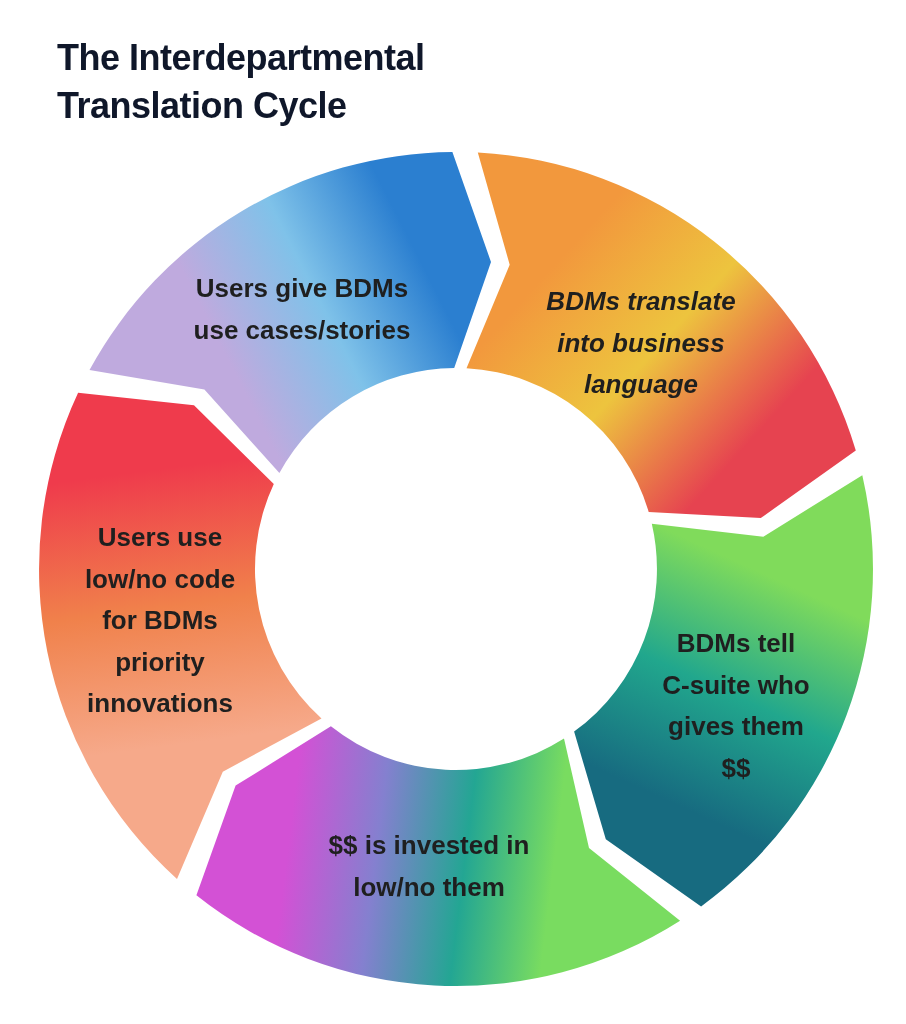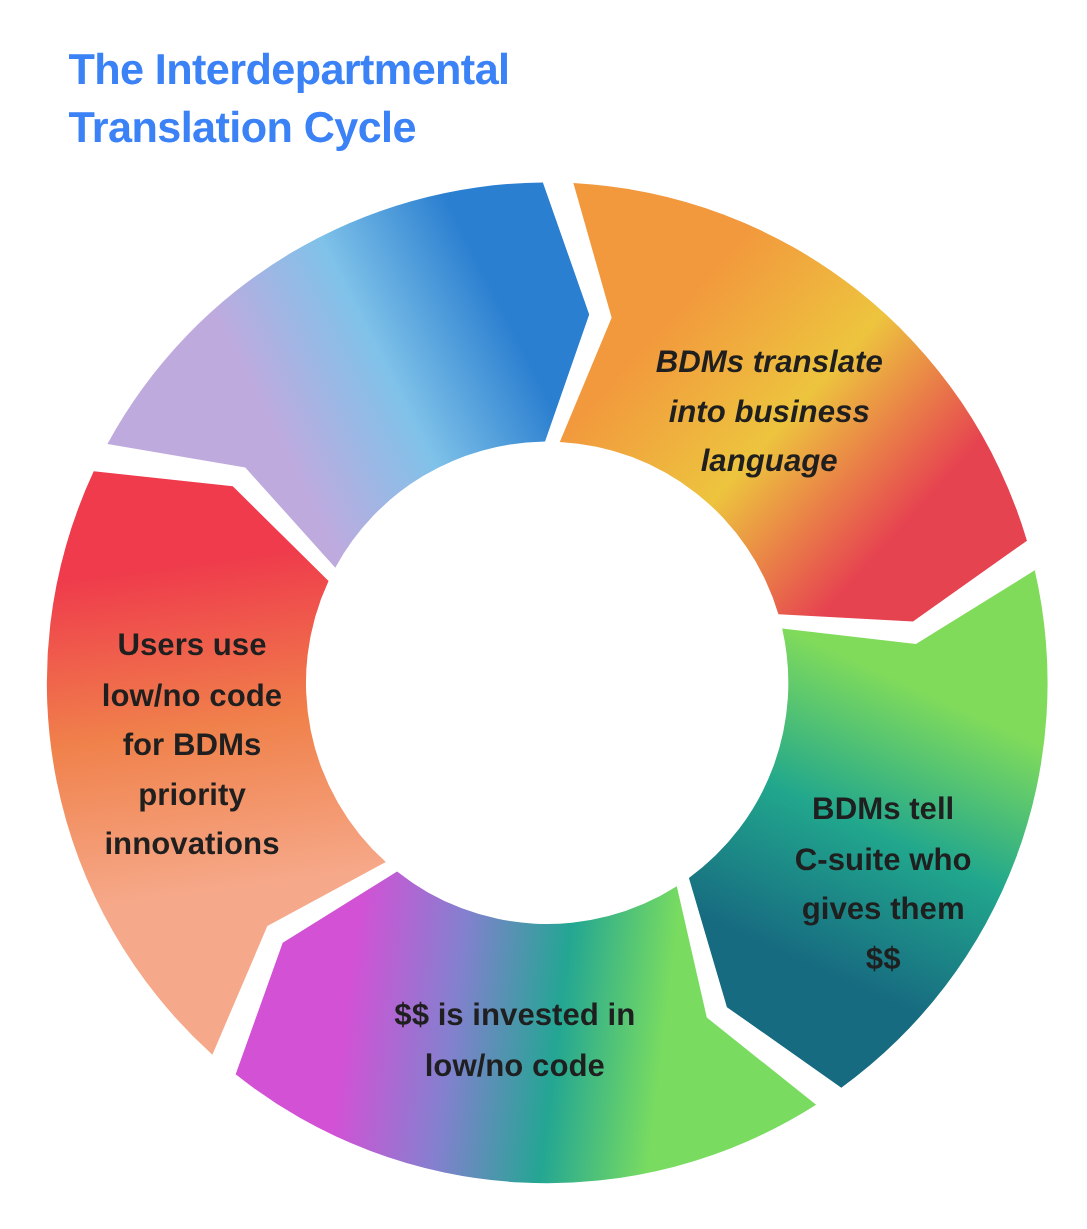--- a/index.html
+++ b/index.html
@@ -2,21 +2,21 @@
 <html><head>
 <meta charset="utf-8">
 <style>
   html,body{margin:0;padding:0;background:#ffffff;}
   .stage{
     position:relative;width:906px;height:1024px;background:#ffffff;overflow:hidden;
     font-family:"Liberation Sans",sans-serif;
   }
   .title{
     position:absolute;left:57px;top:34px;margin:0;
-    font-size:36px;line-height:1.33;font-weight:bold;color:#3b82f6;
+    font-size:36px;line-height:1.33;font-weight:bold;color:#0f172a;
     white-space:pre-line;letter-spacing:-0.5px;
   }
   .cycle-svg{position:absolute;left:0;top:0;}
   .seg-label{
     position:absolute;transform:translate(-50%,-50%);
     text-align:center;font-size:26px;font-weight:bold;line-height:1.6;
     color:#1f1f1f;white-space:pre-line;pointer-events:none;
   }
 </style>
 </head>
@@ -55,31 +55,33 @@
           <stop offset="100%" stop-color="#ef3b4c"></stop>
         </linearGradient>
       </defs>
   <path d="M 89.5 370.0 A 417 417 0 0 1 452.4 152.0 L 491.0 262.0 L 454.2 368.0 A 201 201 0 0 0 279.4 473.1 L 204.4 389.6 Z" fill="url(#seg-grad-0)"></path>
       <path d="M 477.8 152.6 A 417 417 0 0 1 855.8 450.6 L 760.8 518.0 L 648.7 511.9 A 201 201 0 0 0 466.5 368.3 L 509.7 264.7 Z" fill="url(#seg-grad-1)"></path>
       <path d="M 862.3 475.2 A 417 417 0 0 1 701.1 906.4 L 605.8 839.3 L 574.1 731.6 A 201 201 0 0 0 651.8 523.8 L 763.3 536.7 Z" fill="url(#seg-grad-2)"></path>
       <path d="M 680.1 920.7 A 417 417 0 0 1 196.4 895.3 L 235.6 785.6 L 330.9 726.3 A 201 201 0 0 0 564.0 738.5 L 589.0 847.9 Z" fill="url(#seg-grad-3)"></path>
       <path d="M 177.0 878.9 A 417 417 0 0 1 78.1 392.8 L 194.0 405.3 L 273.8 484.1 A 201 201 0 0 0 321.5 718.4 L 222.8 771.7 Z" fill="url(#seg-grad-4)"></path>
     </svg>
 
+  <div class="seg-label" style="left:302px;top:310px;">Users give BDMs
+use cases/stories</div>
 
   <div class="seg-label" style="left:641px;top:343px;font-style:italic;">BDMs translate
 into business
 language</div>
 
-  <div class="seg-label" style="left:736px;top:706px;margin-top:31px;">BDMs tell
+  <div class="seg-label" style="left:736px;top:706px;">BDMs tell
 C-suite who
 gives them
 $$</div>
 
   <div class="seg-label" style="left:429px;top:867px;">$$ is invested in
-low/no code</div>
+low/no them</div>
 
   <div class="seg-label" style="left:160px;top:621px;">Users use
 low/no code
 for BDMs
 priority
 innovations</div>
 </div>
 
 </body></html>

